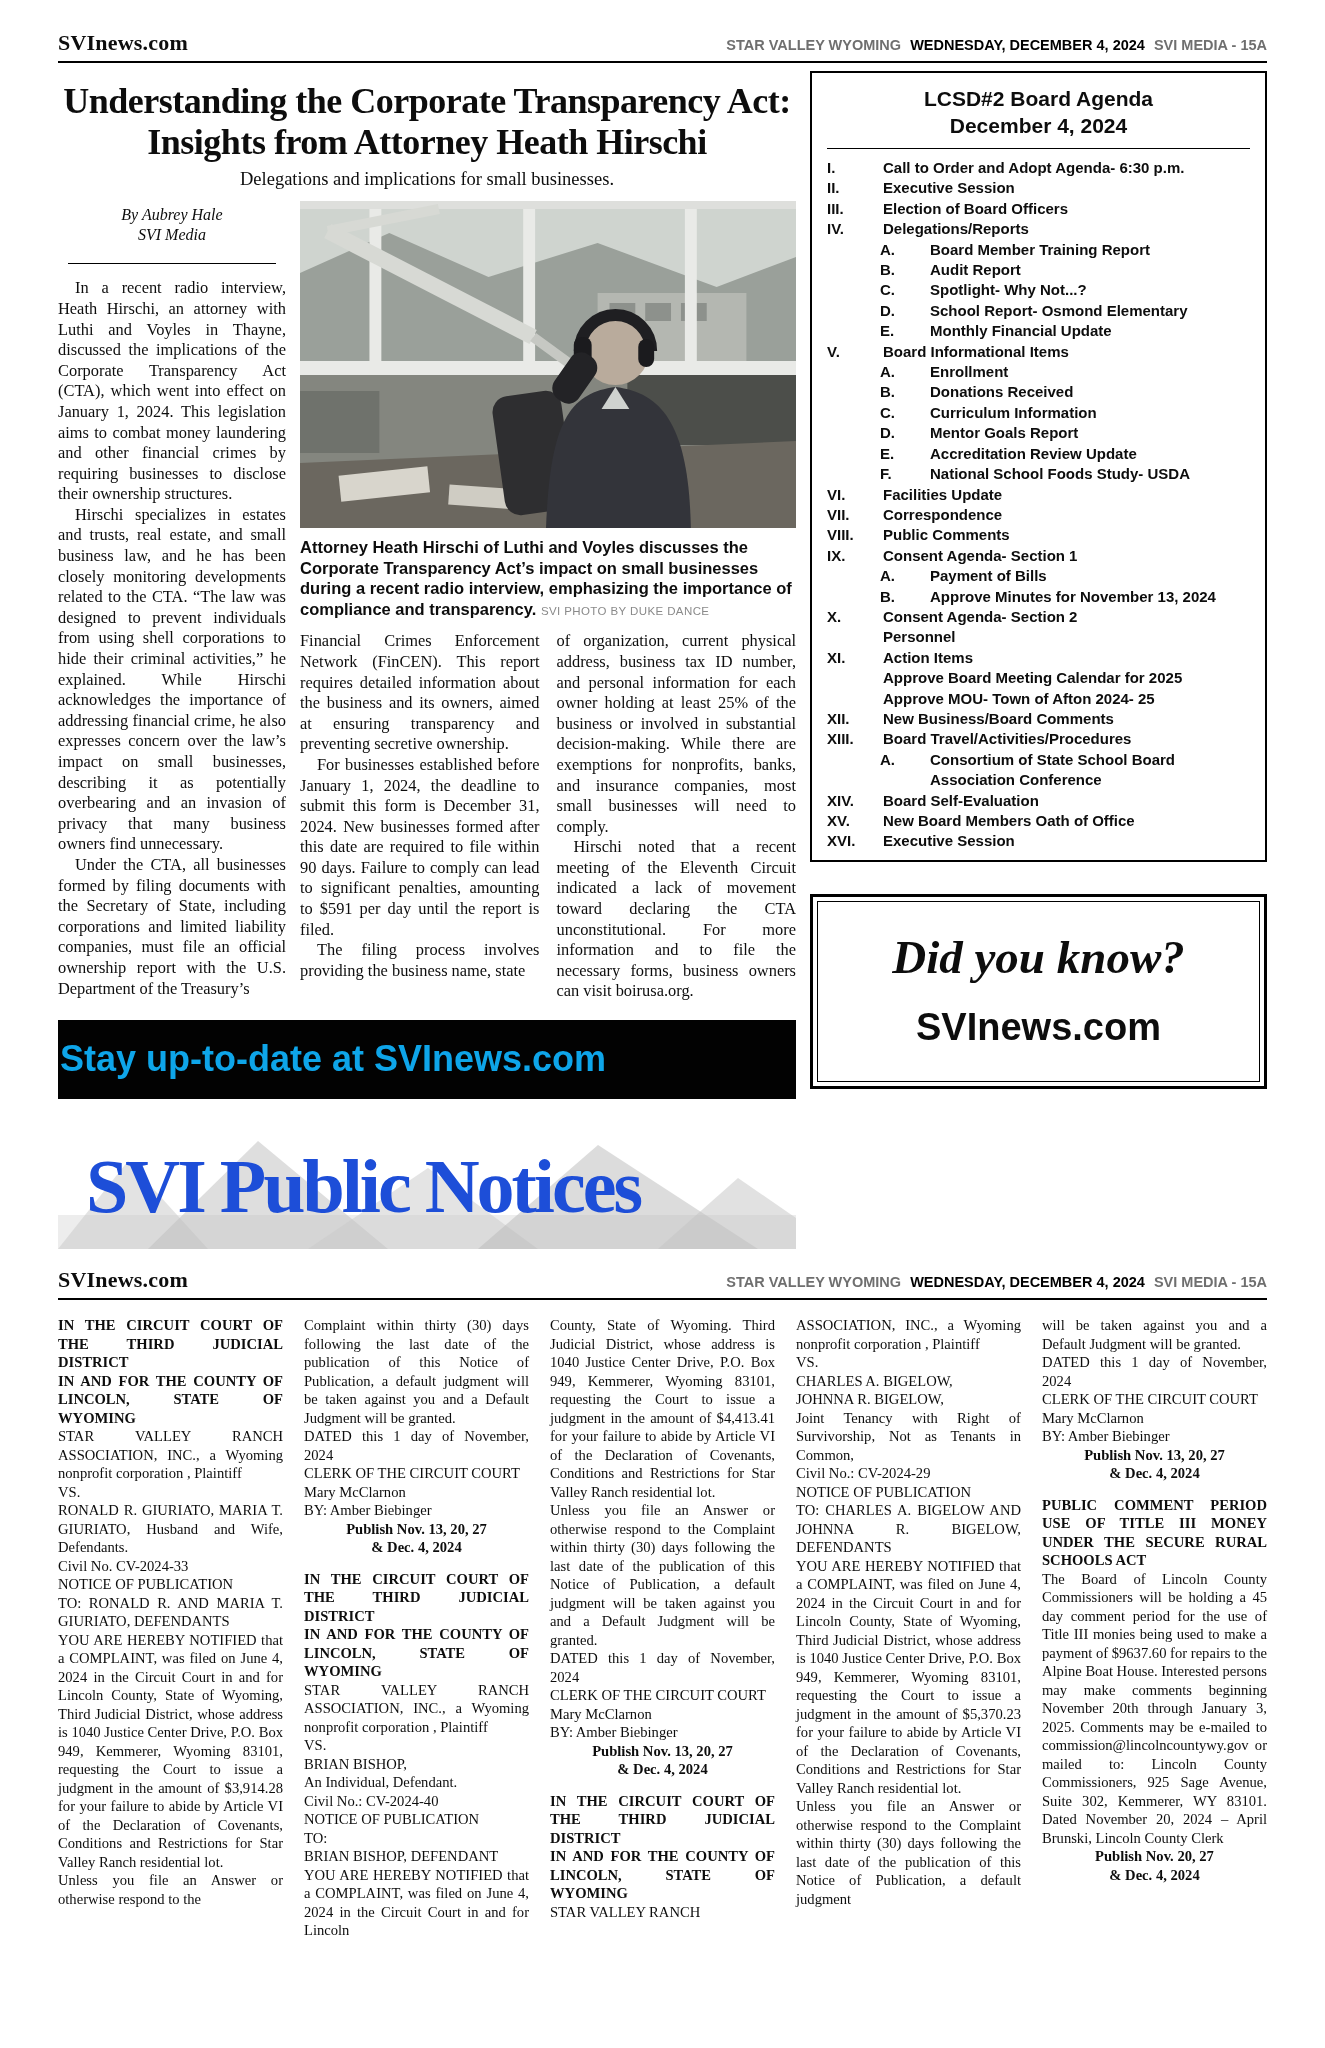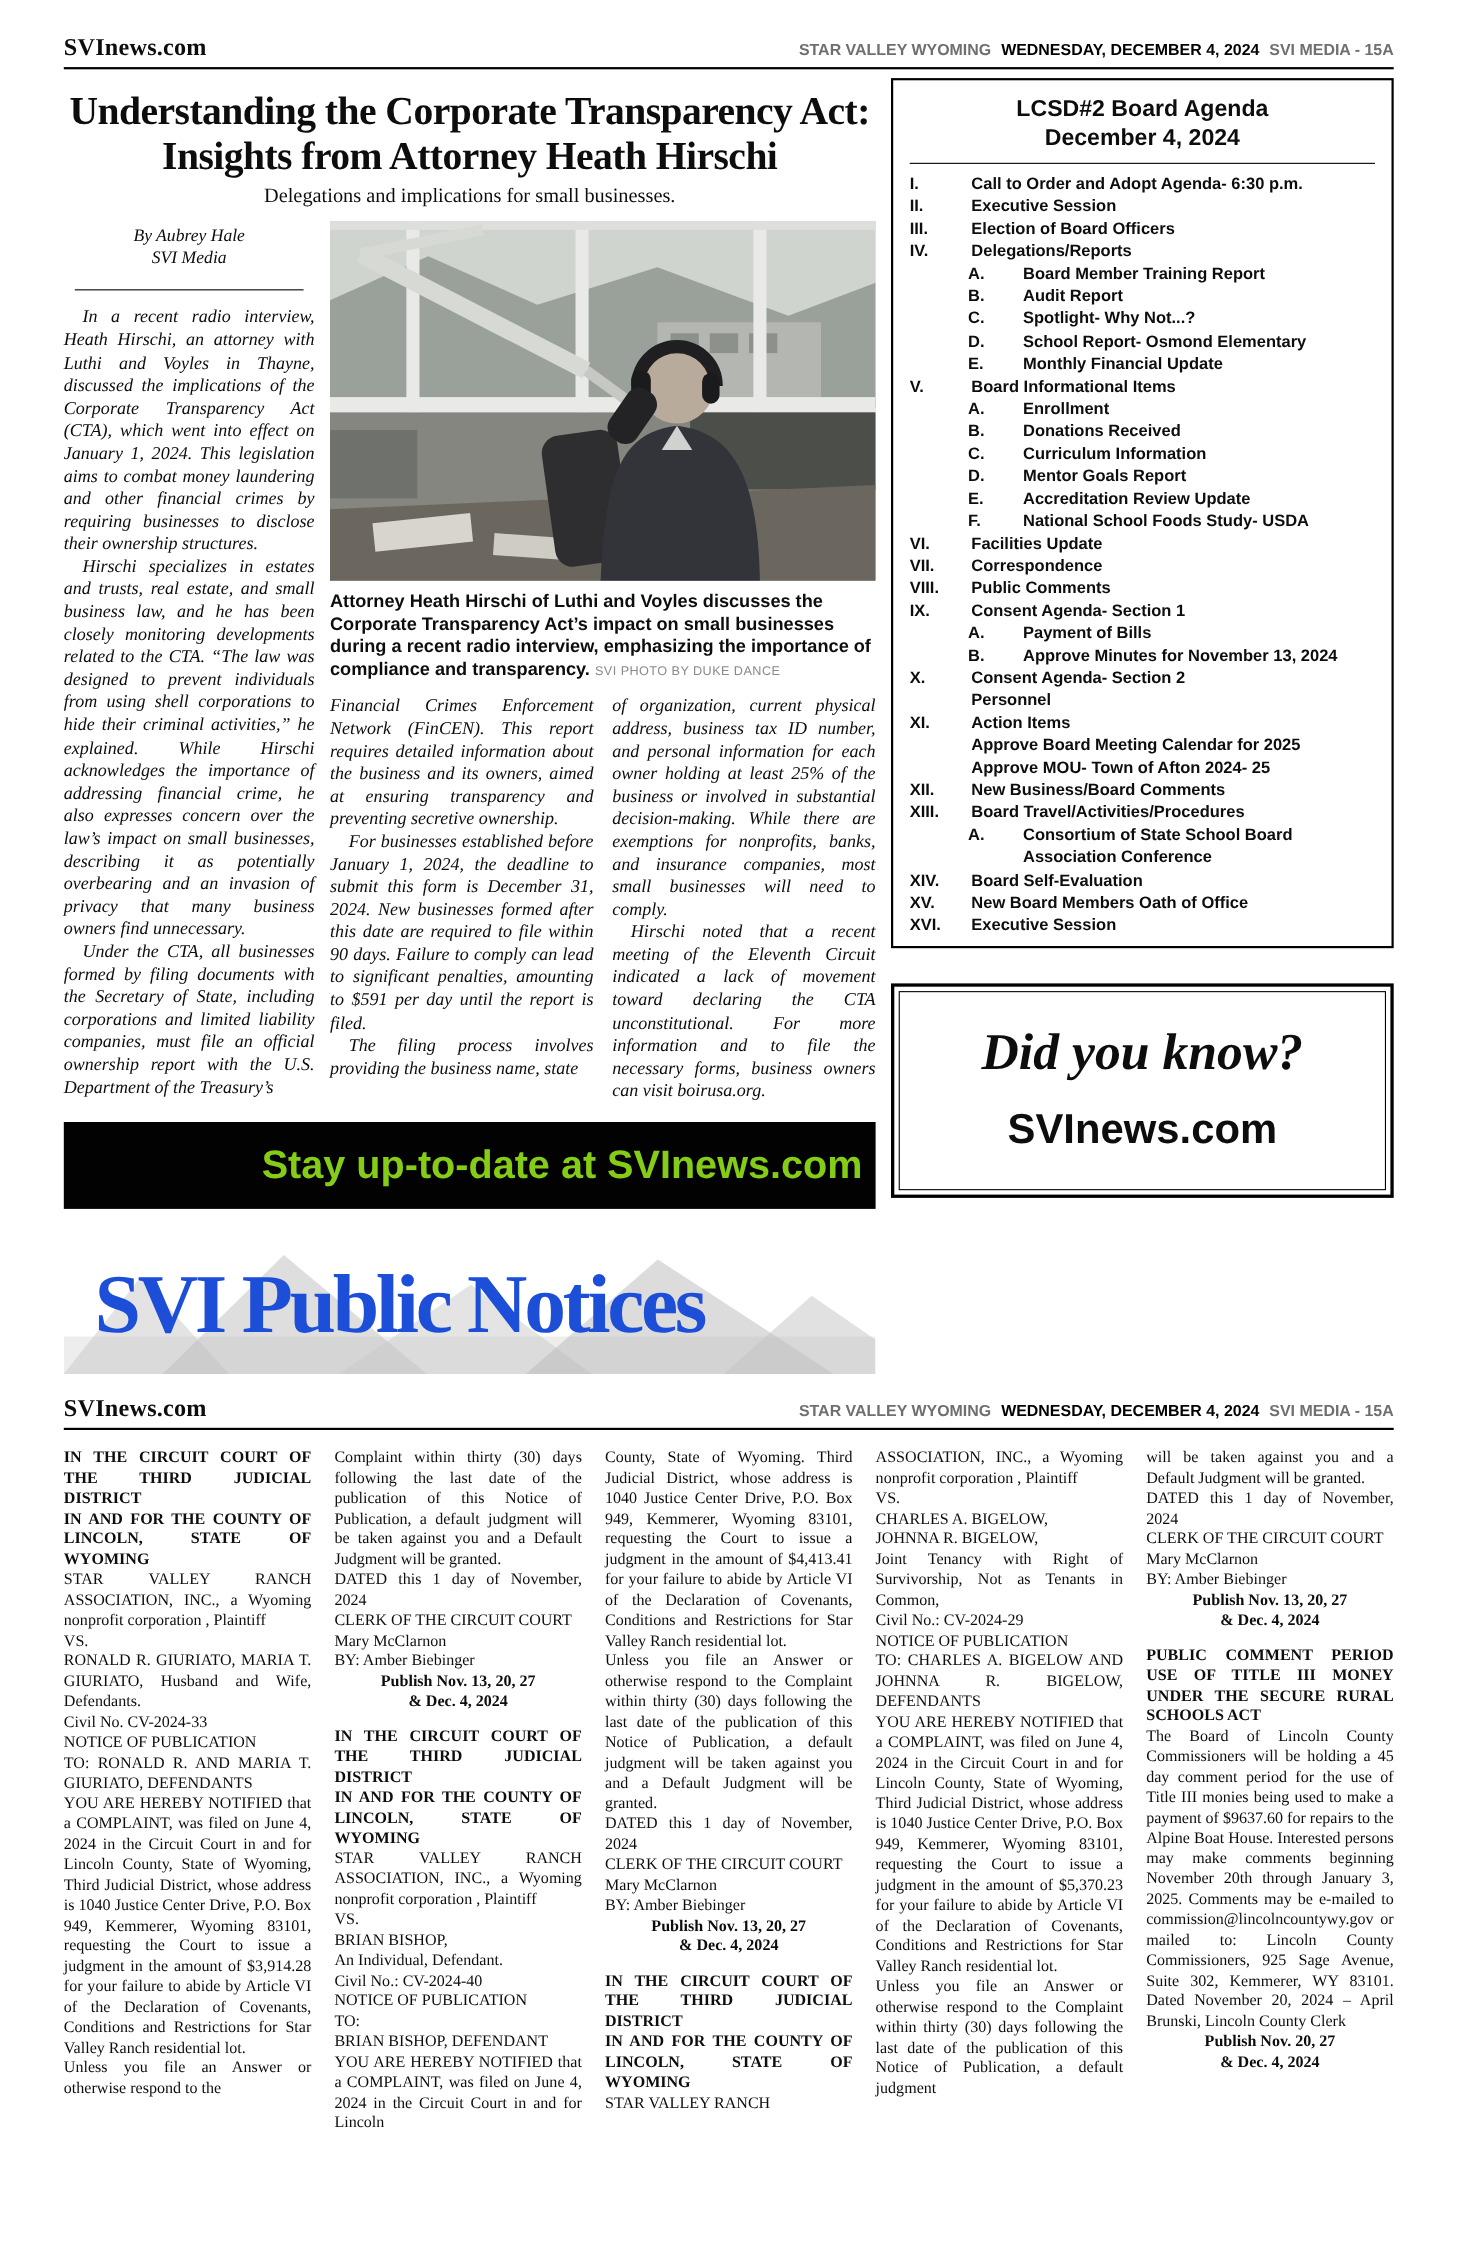--- a/index.html
+++ b/index.html
@@ -24,31 +24,31 @@
   .sidebar { flex: 1; min-width: 0; }
 
   
   .headline { font: bold 36px/1.13 "Liberation Serif", serif; text-align: center; letter-spacing: -.5px; margin: 10px 0 0; }
   .subtitle { font: 18.5px "Liberation Serif", serif; text-align: center; margin: 7px 0 11px; }
   .art-body { display: flex; gap: 14px; }
   .art-left { width: 228px; flex: none; }
   .art-right { flex: 1; min-width: 0; }
   .byline { text-align: center; font: italic 16px/20px "Liberation Serif", serif; margin-top: 4px; }
   .byline-rule { border-top: 1.5px solid #000; margin: 18px 10px 14px; }
-  .apara { font-size: 16.4px; line-height: 20.6px; text-align: justify; margin: 0; hyphens: auto; font-style: italic; -webkit-hyphens: auto; }
+  .apara { font-size: 16.4px; line-height: 20.6px; text-align: justify; margin: 0; hyphens: auto; -webkit-hyphens: auto; }
   .apara.ind { text-indent: 17px; }
   .photo { display: block; width: 100%; height: 327px; }
   .caption { font: bold 16.5px/20.5px "Liberation Sans", sans-serif; margin: 9px 0 12px; }
   .credit { font: 11.5px "Liberation Sans", sans-serif; font-weight: normal; color: #8a8a8a; letter-spacing: .4px; }
   .art-cols { display: flex; gap: 17px; }
   .art-col { flex: 1; min-width: 0; }
 
   
-  .banner { margin-top: 18px; background: #020202; color: #84cc16; text-align: right;
-            font: bold 36px "Liberation Sans", sans-serif; padding: 18px 12px 19px; }
+  .banner { margin-top: 18px; background: #020202; color: #0ea5e9; text-align: left;
+            font: bold 36px "Liberation Sans", sans-serif; padding: 18px 2px 19px; }
 
   
   .section-head { position: relative; margin-top: 24px; height: 126px; overflow: hidden; }
   .mountains { position: absolute; left: 0; top: 0; width: 100%; height: 100%; }
   .section-title { position: relative; font: bold 76px/126px "Liberation Serif", serif;
                    letter-spacing: -3px; padding-left: 28px; white-space: nowrap; color: #1d4ed8; }
 
   
   .agenda { border: 2.5px solid #000; padding: 12px 15px 8px; }
   .ag-title { font: bold 21px/27px "Liberation Sans", sans-serif; text-align: center; }

